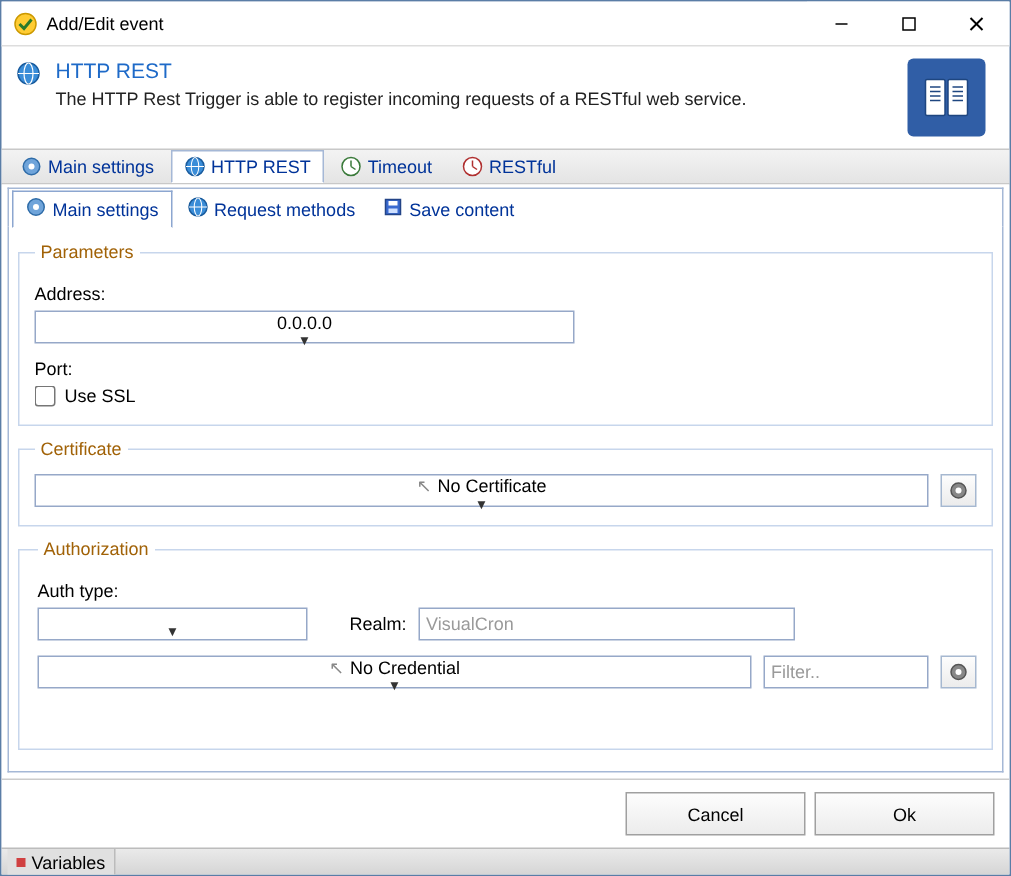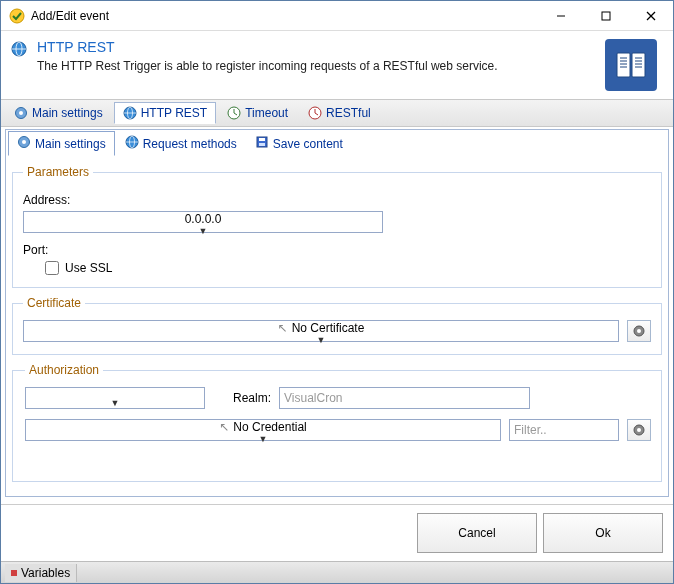--- a/index.html
+++ b/index.html
@@ -43,21 +43,21 @@
   .combo { display: flex; align-items: center; justify-content: space-between; cursor: pointer; flex-direction: column; }
   .combo .arrow { width: 14px; text-align: center; color: #333; font-size: 9px; }
   .row { display: flex; align-items: center; gap: 8px; }
   
   .gear-btn { width: 24px; height: 22px; border: 1px solid #a6b8d0; background: linear-gradient(#fdfdfd,#ececec); display: flex; align-items: center; justify-content: center; cursor: pointer; }
   
   ::placeholder { color: #9a9a9a; }
   
   
   .footer-buttons { display: flex; justify-content: flex-end; gap: 6px; padding: 8px 10px; background: #fff; border-top: 1px solid #ccc; }
-  .btn { width: 120px; height: 40px; border: 1px solid #a0a0a0; background: linear-gradient(#fdfdfd,#ececec); cursor: pointer; }
+  .btn { width: 120px; height: 29px; border: 1px solid #a0a0a0; background: linear-gradient(#fdfdfd,#ececec); cursor: pointer; }
   
   .statusbar { height: 22px; background: linear-gradient(#eaeaea,#d4d4d4); display: flex; align-items: center; padding: 0 4px; gap: 6px; border-top: 1px solid #bcbcbc; }
   .status-item { display: flex; align-items: center; gap: 4px; padding: 0 6px; height: 18px; background: #e0e0e0; border-right:1px solid #bbb; }
   .status-dot { width: 6px; height: 6px; background: #d04040; display:inline-block; }
   
   .checkbox-row { display:flex; align-items:center; gap:6px; }
   input[type=checkbox] { width:14px; height:14px; }
   
   .cursor-icon { color:#888; font-size:12px; margin-right:4px; }
 </style>
@@ -185,21 +185,21 @@
 
     <fieldset>
       <legend>Parameters</legend>
       <label>Address:</label>
       <div class="combo" style="width:360px;">
         <span>0.0.0.0</span>
         <span class="arrow">▼</span>
       </div>
       <label style="margin-top:10px;">Port:</label>
       <div class="row">
-        <div class="checkbox-row" style="margin-left:22px;">
+        <div class="checkbox-row" style="">
           <input type="checkbox" style="">
           <span>Use SSL</span>
         </div>
       </div>
     </fieldset>
 
     <fieldset>
       <legend>Certificate</legend>
       <div class="row">
         <div class="combo" style="flex:1;">
@@ -210,20 +210,21 @@
           <svg width="14" height="14" viewBox="0 0 14 14">
               <circle cx="7" cy="7" r="5" fill="#888" stroke="#555"></circle>
               <circle cx="7" cy="7" r="2" fill="#fff"></circle>
             </svg>
         </div>
       </div>
     </fieldset>
 
     <fieldset style="padding-bottom:40px;padding-left:12px;">
       <legend>Authorization</legend>
+      <label>Auth type:</label>
       <div class="row" style="margin-bottom:10px;">
         <div class="combo" style="width:180px;">
           <span></span>
           <span class="arrow">▼</span>
         </div>
         <span style="margin-left:20px;">Realm:</span>
         <input type="text" style="width: 251px; color: rgb(154, 154, 154);" value="VisualCron">
       </div>
       <div class="row">
         <div class="combo" style="flex:1;">

